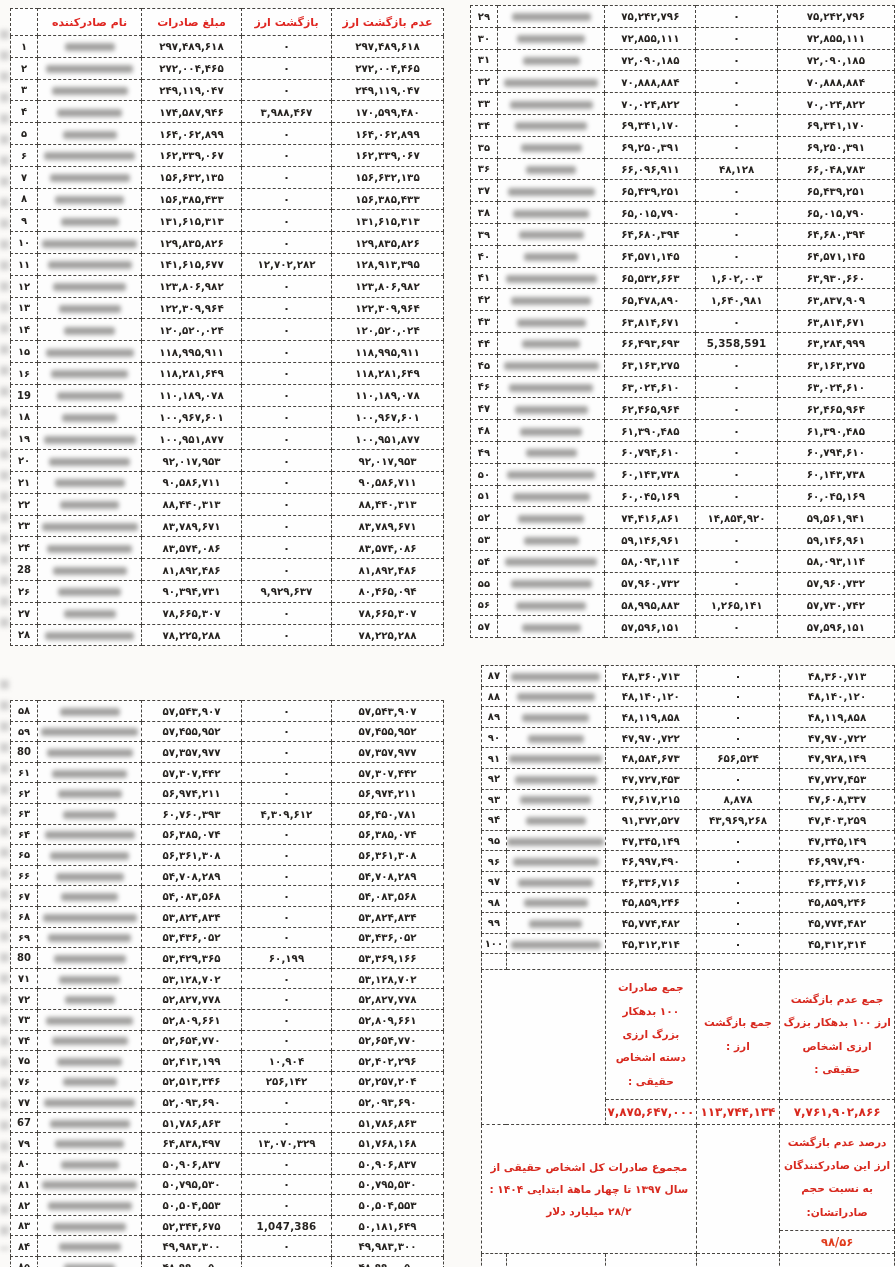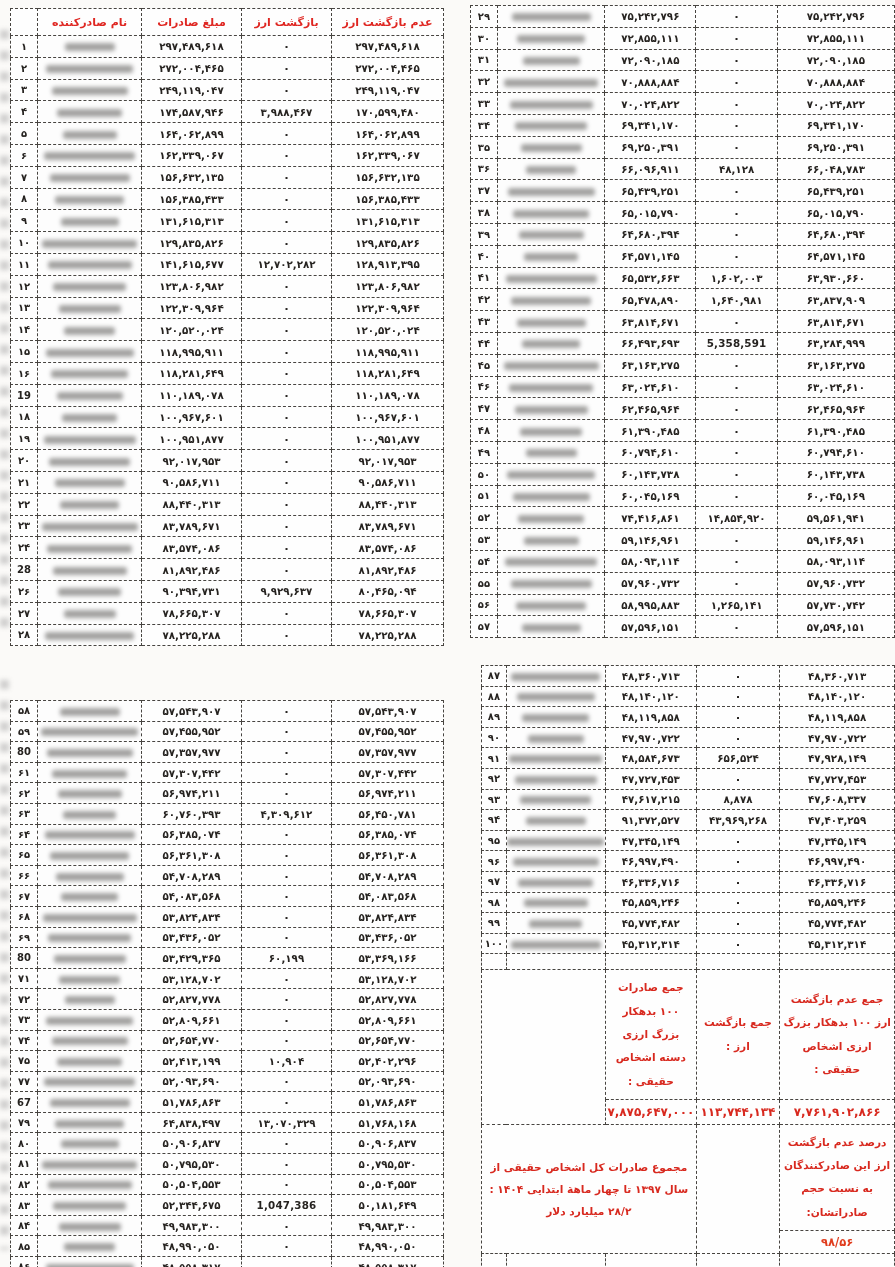--- a/index.html
+++ b/index.html
@@ -621,20 +621,27 @@
             <td class="val">۵۲,۶۵۴,۷۷۰</td>
           </tr>
           <tr>
             <td class="num">۷۵</td>
             <td class="namecell"><span class="blur-name" style="width: 65px;"></span></td>
             <td class="val">۵۲,۴۱۳,۱۹۹</td>
             <td class="val">۱۰,۹۰۴</td>
             <td class="val">۵۲,۴۰۲,۲۹۶</td>
           </tr>
           <tr>
+            <td class="num">۷۶</td>
+            <td class="namecell"><span class="blur-name" style="width: 54px;"></span></td>
+            <td class="val">۵۲,۵۱۳,۳۴۶</td>
+            <td class="val">۲۵۶,۱۴۲</td>
+            <td class="val">۵۲,۲۵۷,۲۰۴</td>
+          </tr>
+          <tr>
             <td class="num">۷۷</td>
             <td class="namecell"><span class="blur-name" style="width: 91px;"></span></td>
             <td class="val">۵۲,۰۹۳,۶۹۰</td>
             <td class="val zero">۰</td>
             <td class="val">۵۲,۰۹۳,۶۹۰</td>
           </tr>
           <tr>
             <td class="num">67</td>
             <td class="namecell"><span class="blur-name" style="width: 80px;"></span></td>
             <td class="val">۵۱,۷۸۶,۸۶۳</td>

